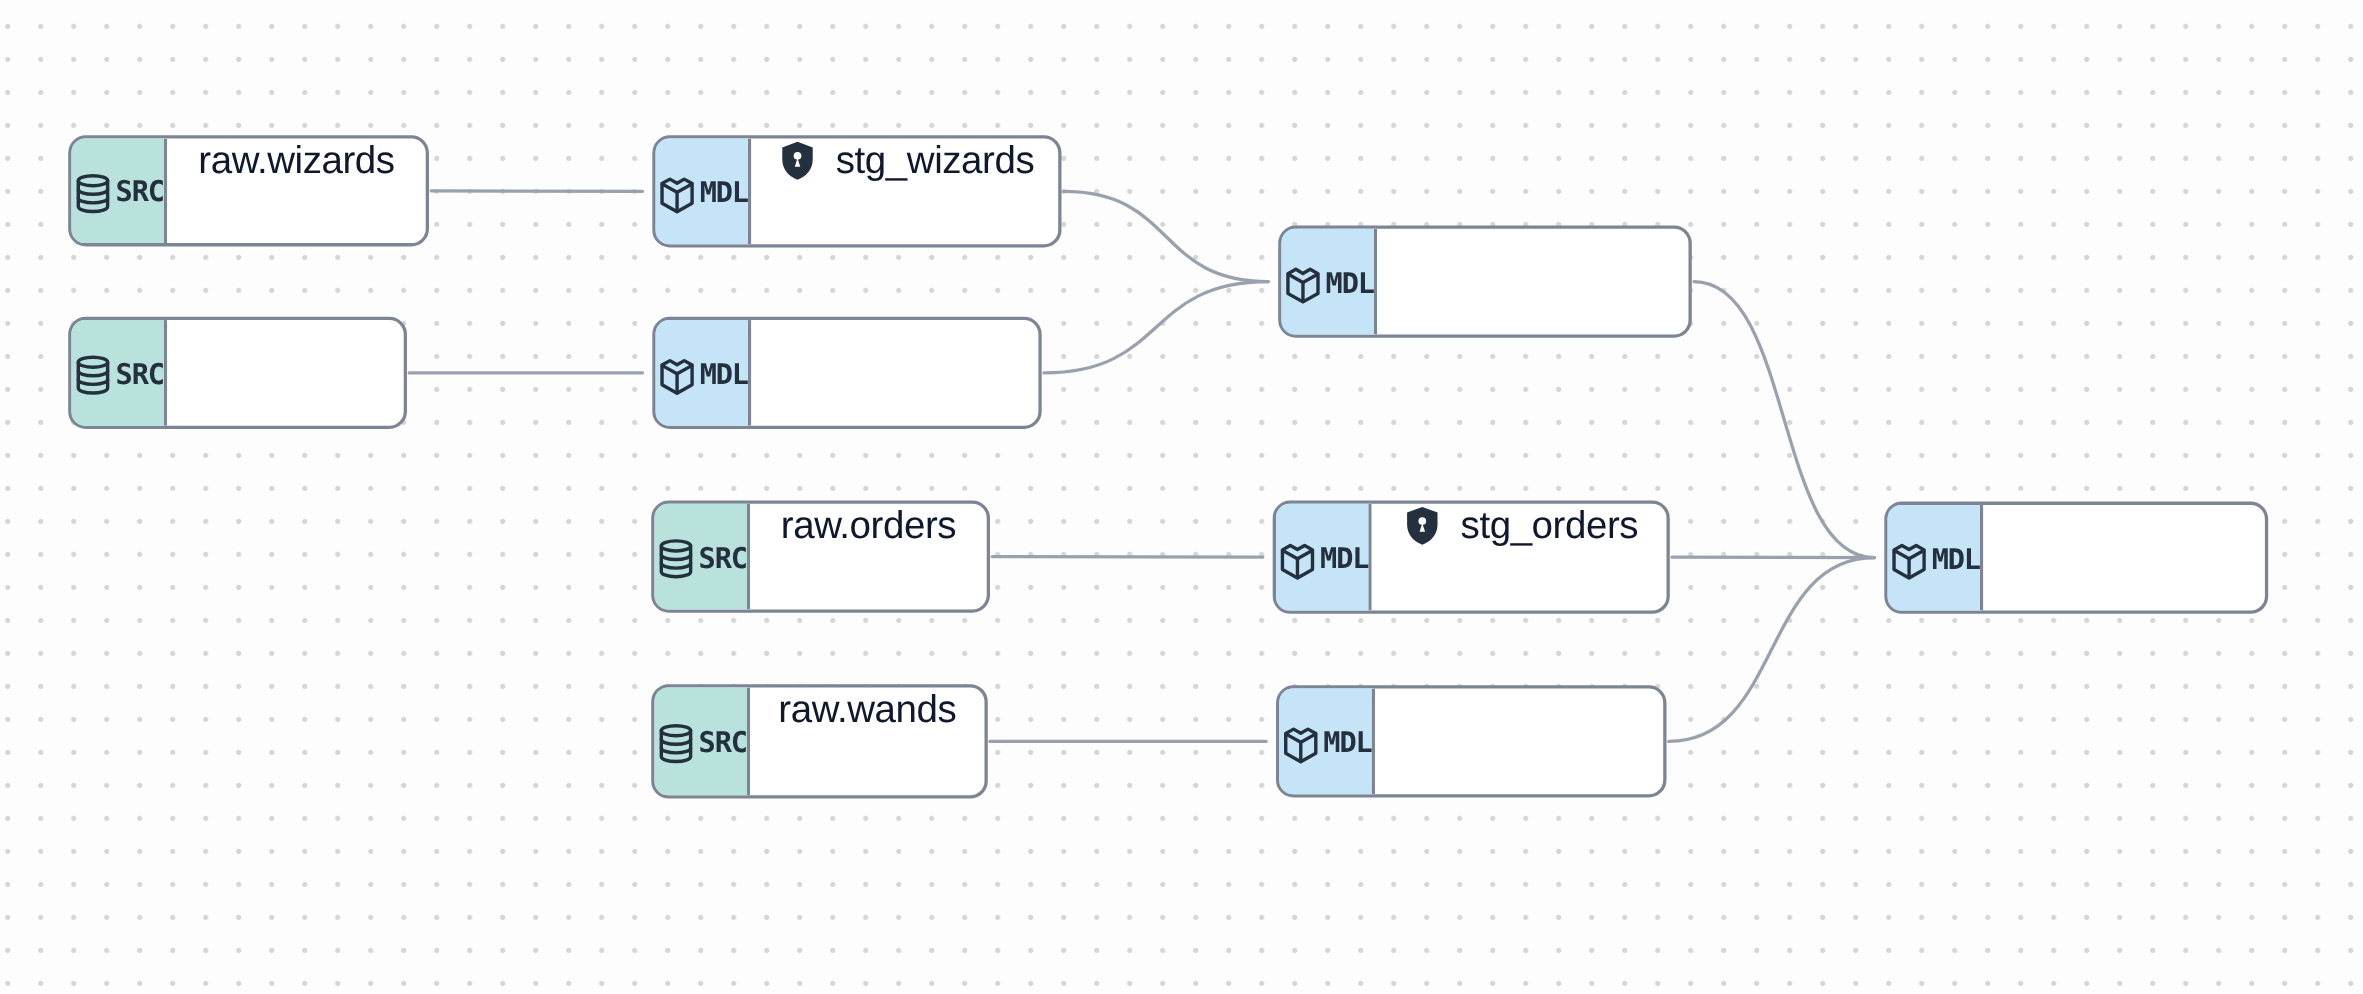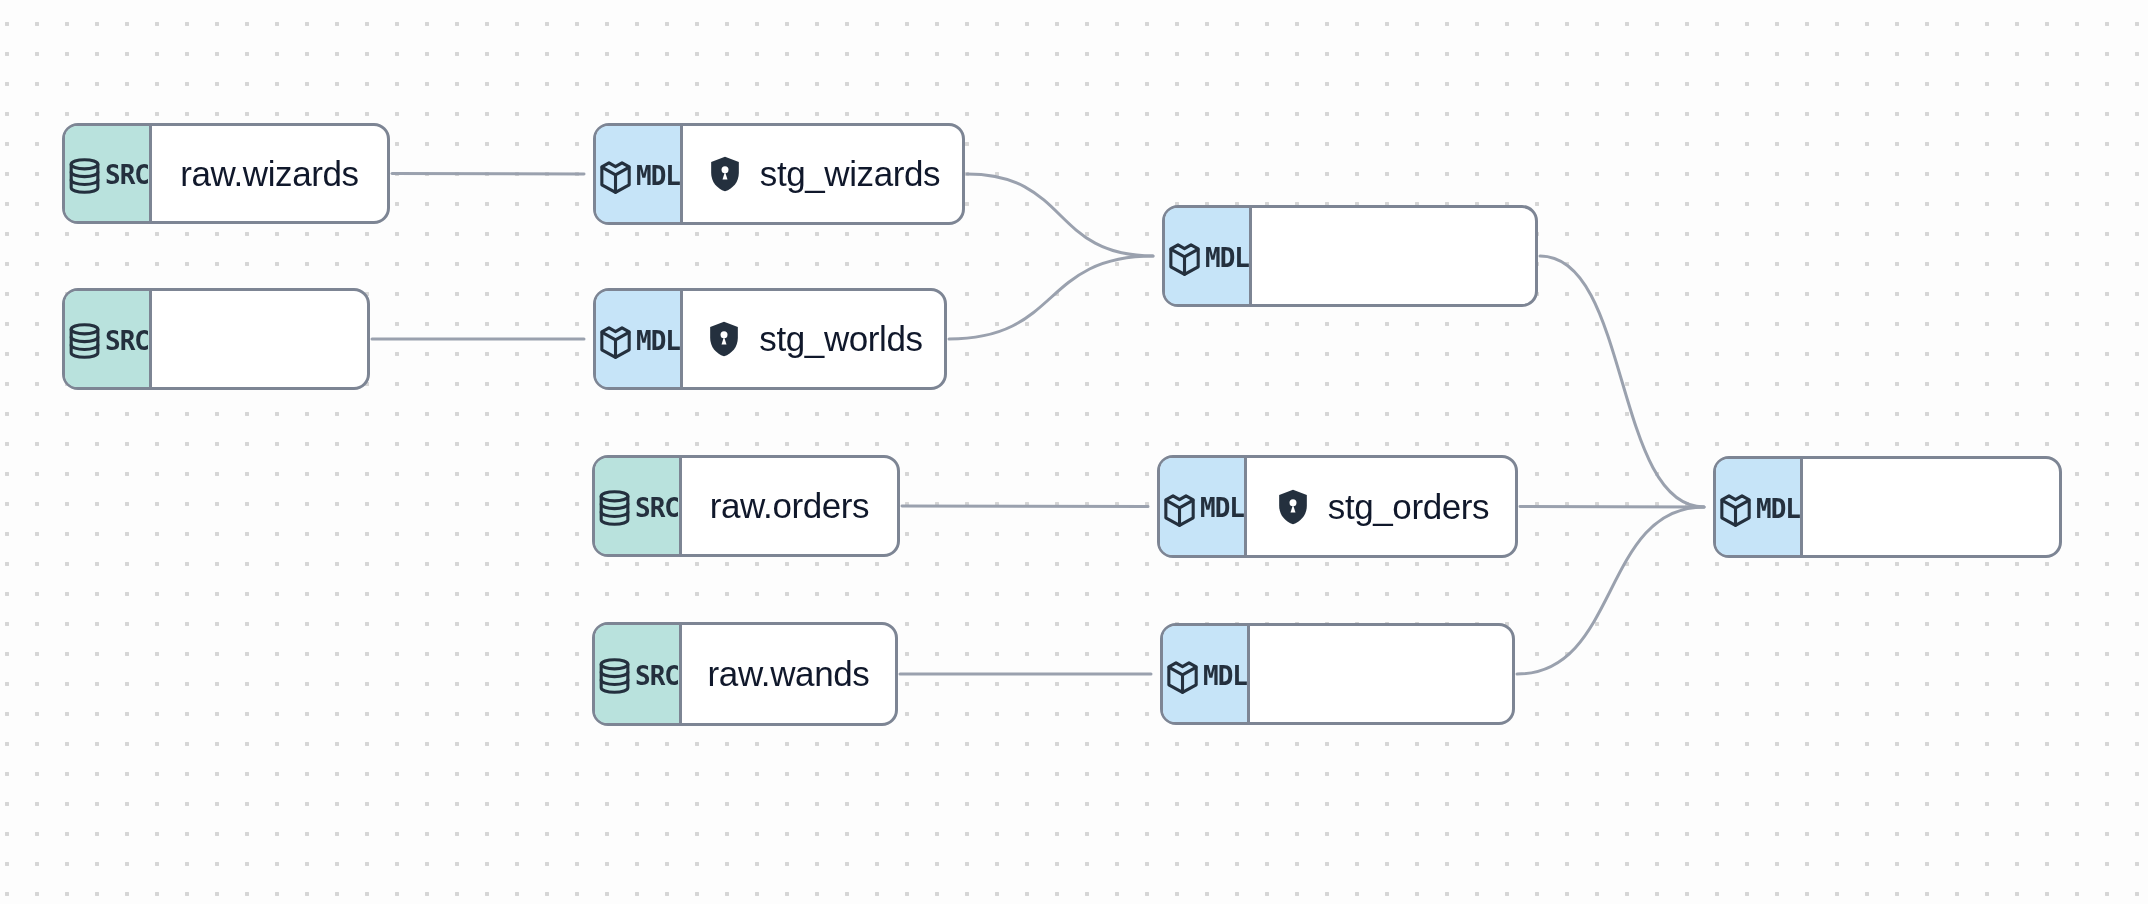--- a/index.html
+++ b/index.html
@@ -70,21 +70,21 @@
     font-family: "DejaVu Sans Mono", monospace;
     font-weight: 600;
     font-size: 26px;
     letter-spacing: -1px;
     color: var(--badge_icon, #24303e);
     line-height: 1.1;
   }
   .body {
     flex: 1;
     display: flex;
-    align-items: center;
+    align-items: flex-start;
     justify-content: center;
     gap: 15px;
     padding: 0 18px;
     overflow: hidden;
   }
   .shield {
     flex: none;
     width: 40px;
     height: 40px;
   }
@@ -161,72 +161,64 @@
     <div class="node" style="left: 593px; top: 288px; width: 354px; height: 102px;">
     <div class="badge model">
 
       <svg class="badge-icon" viewBox="0 0 24 24">
         <path d="M8 3.9 L12 6.2 L16 3.9 L20.4 6.4 L20.4 17.4 L12 22.1 L3.6 17.4 L3.6 6.4 Z"></path>
         <path d="M3.8 6.7 L12 11.3 L20.2 6.7"></path>
         <path d="M12 11.3 L12 21.9"></path>
       </svg>
       <span class="badge-label">MDL</span>
     </div>
+  </div>
+    <div class="node" style="left: 1162px; top: 205px; width: 376px; height: 102px;">
+    <div class="badge model">
+
+      <svg class="badge-icon" viewBox="0 0 24 24">
+        <path d="M8 3.9 L12 6.2 L16 3.9 L20.4 6.4 L20.4 17.4 L12 22.1 L3.6 17.4 L3.6 6.4 Z"></path>
+        <path d="M3.8 6.7 L12 11.3 L20.2 6.7"></path>
+        <path d="M12 11.3 L12 21.9"></path>
+      </svg>
+      <span class="badge-label">MDL</span>
+    </div>
+  </div>
+    <div class="node" style="left: 592px; top: 455px; width: 308px; height: 102px;">
+    <div class="badge source">
+      <svg class="badge-icon" viewBox="0 0 24 24">
+        <ellipse cx="12" cy="4.8" rx="8.2" ry="2.8"></ellipse>
+        <path d="M3.8 4.8 V19.2 C3.8 20.75 7.47 22 12 22 C16.53 22 20.2 20.75 20.2 19.2 V4.8"></path>
+        <path d="M3.8 9.6 C3.8 11.15 7.47 12.4 12 12.4 C16.53 12.4 20.2 11.15 20.2 9.6"></path>
+        <path d="M3.8 14.4 C3.8 15.95 7.47 17.2 12 17.2 C16.53 17.2 20.2 15.95 20.2 14.4"></path>
+      </svg>
+
+      <span class="badge-label">SRC</span>
+    </div>
+    <div class="body">
+
+      <span class="name">raw.orders</span>
+    </div>
+  </div>
+    <div class="node" style="left: 1157px; top: 455px; width: 361px; height: 103px;">
+    <div class="badge model">
+
+      <svg class="badge-icon" viewBox="0 0 24 24">
+        <path d="M8 3.9 L12 6.2 L16 3.9 L20.4 6.4 L20.4 17.4 L12 22.1 L3.6 17.4 L3.6 6.4 Z"></path>
+        <path d="M3.8 6.7 L12 11.3 L20.2 6.7"></path>
+        <path d="M12 11.3 L12 21.9"></path>
+      </svg>
+      <span class="badge-label">MDL</span>
+    </div>
     <div class="body">
       <svg class="shield" viewBox="0 0 24 24">
         <path d="M12 1.7 L20.3 4.8 V11.2 C20.3 16.7 16.9 20.6 12 22.4 C7.1 20.6 3.7 16.7 3.7 11.2 V4.8 Z" fill="#24303e"></path>
         <circle cx="12" cy="9.4" r="2.1" fill="#ffffff"></circle>
         <polygon points="12,10.6 13.5,15.3 10.5,15.3" fill="#ffffff"></polygon>
       </svg>
-      <span class="name">stg_worlds</span>
-    </div>
-  </div>
-    <div class="node" style="left: 1162px; top: 205px; width: 376px; height: 102px;">
-    <div class="badge model">
-
-      <svg class="badge-icon" viewBox="0 0 24 24">
-        <path d="M8 3.9 L12 6.2 L16 3.9 L20.4 6.4 L20.4 17.4 L12 22.1 L3.6 17.4 L3.6 6.4 Z"></path>
-        <path d="M3.8 6.7 L12 11.3 L20.2 6.7"></path>
-        <path d="M12 11.3 L12 21.9"></path>
-      </svg>
-      <span class="badge-label">MDL</span>
-    </div>
-  </div>
-    <div class="node" style="left: 592px; top: 455px; width: 308px; height: 102px;">
-    <div class="badge source">
-      <svg class="badge-icon" viewBox="0 0 24 24">
-        <ellipse cx="12" cy="4.8" rx="8.2" ry="2.8"></ellipse>
-        <path d="M3.8 4.8 V19.2 C3.8 20.75 7.47 22 12 22 C16.53 22 20.2 20.75 20.2 19.2 V4.8"></path>
-        <path d="M3.8 9.6 C3.8 11.15 7.47 12.4 12 12.4 C16.53 12.4 20.2 11.15 20.2 9.6"></path>
-        <path d="M3.8 14.4 C3.8 15.95 7.47 17.2 12 17.2 C16.53 17.2 20.2 15.95 20.2 14.4"></path>
-      </svg>
-
-      <span class="badge-label">SRC</span>
-    </div>
-    <div class="body">
-
-      <span class="name">raw.orders</span>
-    </div>
-  </div>
-    <div class="node" style="left: 1157px; top: 455px; width: 361px; height: 103px;">
-    <div class="badge model">
-
-      <svg class="badge-icon" viewBox="0 0 24 24">
-        <path d="M8 3.9 L12 6.2 L16 3.9 L20.4 6.4 L20.4 17.4 L12 22.1 L3.6 17.4 L3.6 6.4 Z"></path>
-        <path d="M3.8 6.7 L12 11.3 L20.2 6.7"></path>
-        <path d="M12 11.3 L12 21.9"></path>
-      </svg>
-      <span class="badge-label">MDL</span>
-    </div>
-    <div class="body">
-      <svg class="shield" viewBox="0 0 24 24">
-        <path d="M12 1.7 L20.3 4.8 V11.2 C20.3 16.7 16.9 20.6 12 22.4 C7.1 20.6 3.7 16.7 3.7 11.2 V4.8 Z" fill="#24303e"></path>
-        <circle cx="12" cy="9.4" r="2.1" fill="#ffffff"></circle>
-        <polygon points="12,10.6 13.5,15.3 10.5,15.3" fill="#ffffff"></polygon>
-      </svg>
       <span class="name">stg_orders</span>
     </div>
   </div>
     <div class="node" style="left: 592px; top: 622px; width: 306px; height: 104px;">
     <div class="badge source">
       <svg class="badge-icon" viewBox="0 0 24 24">
         <ellipse cx="12" cy="4.8" rx="8.2" ry="2.8"></ellipse>
         <path d="M3.8 4.8 V19.2 C3.8 20.75 7.47 22 12 22 C16.53 22 20.2 20.75 20.2 19.2 V4.8"></path>
         <path d="M3.8 9.6 C3.8 11.15 7.47 12.4 12 12.4 C16.53 12.4 20.2 11.15 20.2 9.6"></path>
         <path d="M3.8 14.4 C3.8 15.95 7.47 17.2 12 17.2 C16.53 17.2 20.2 15.95 20.2 14.4"></path>

